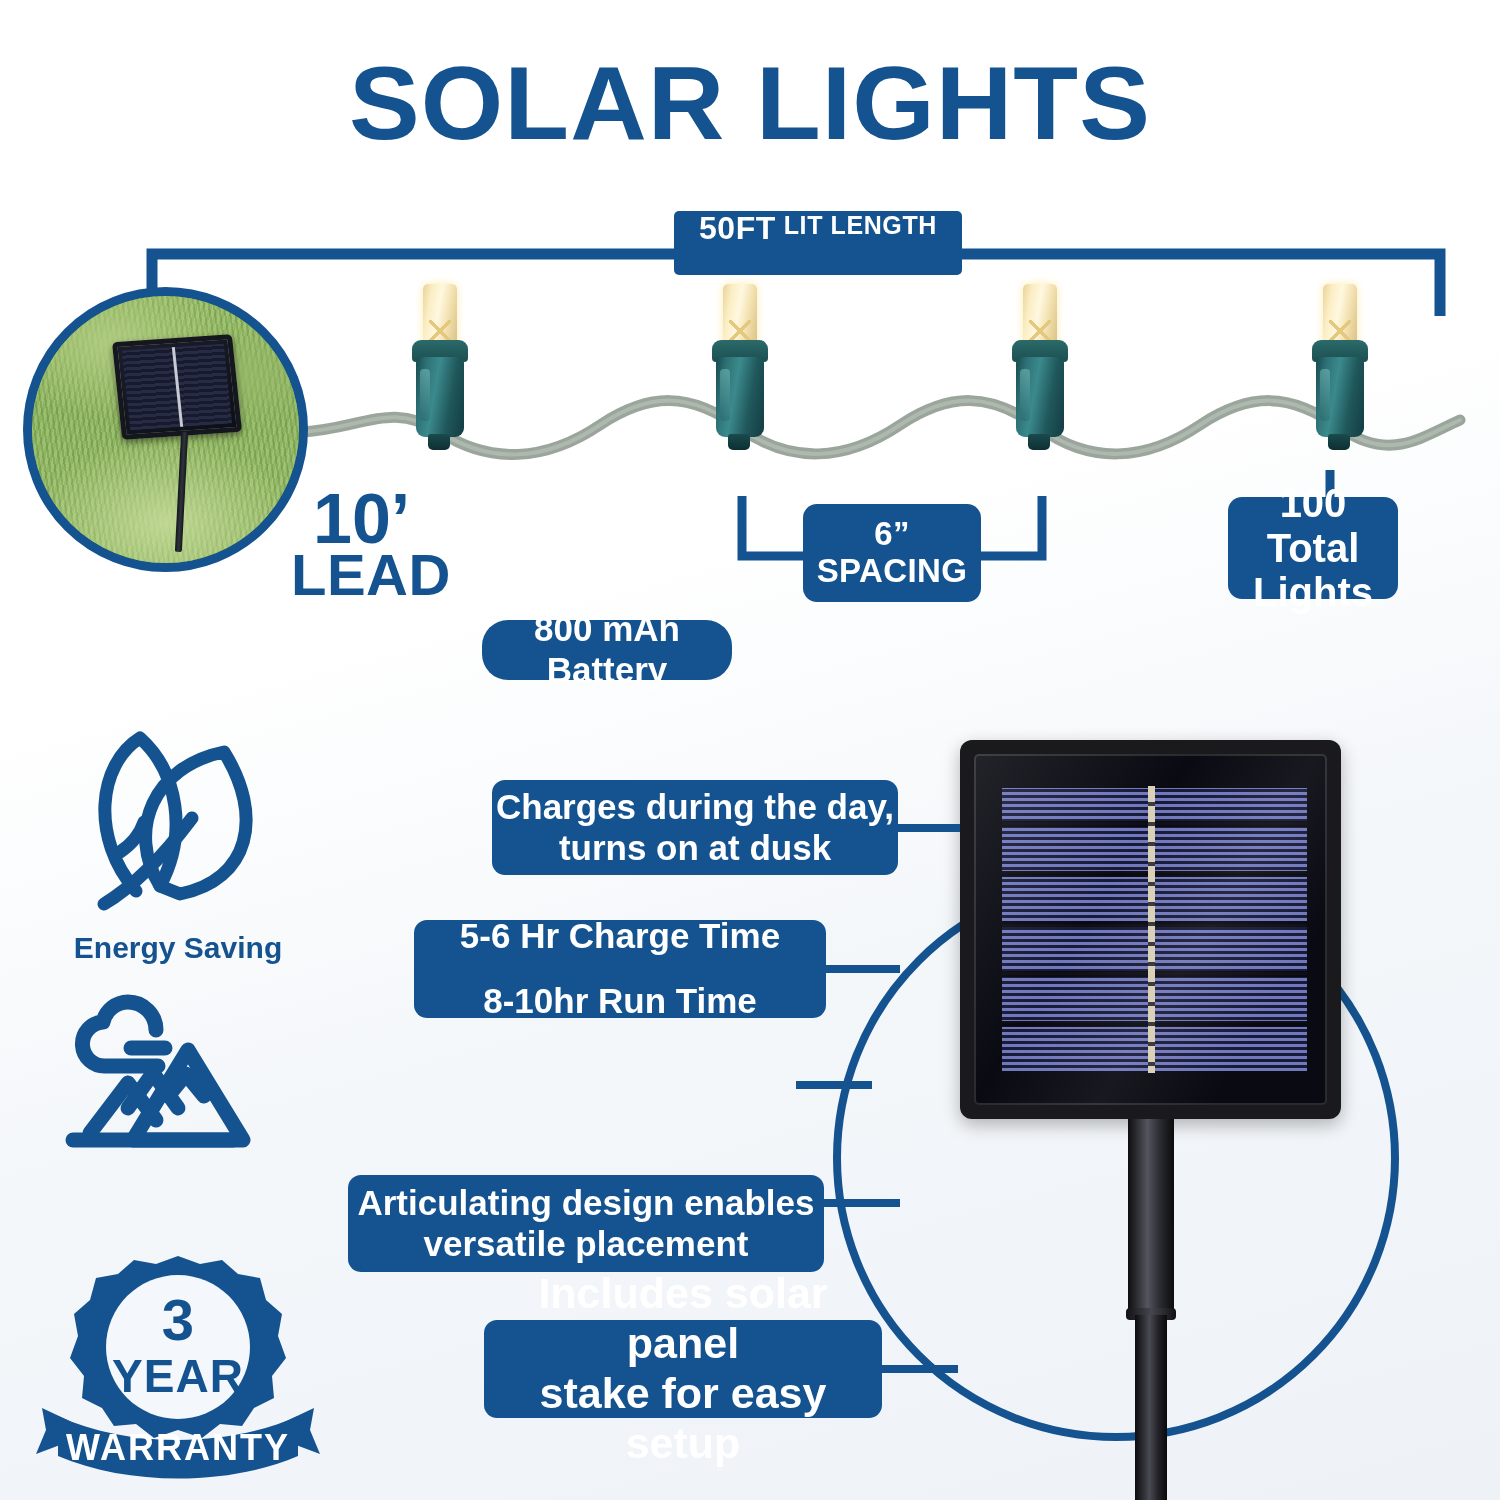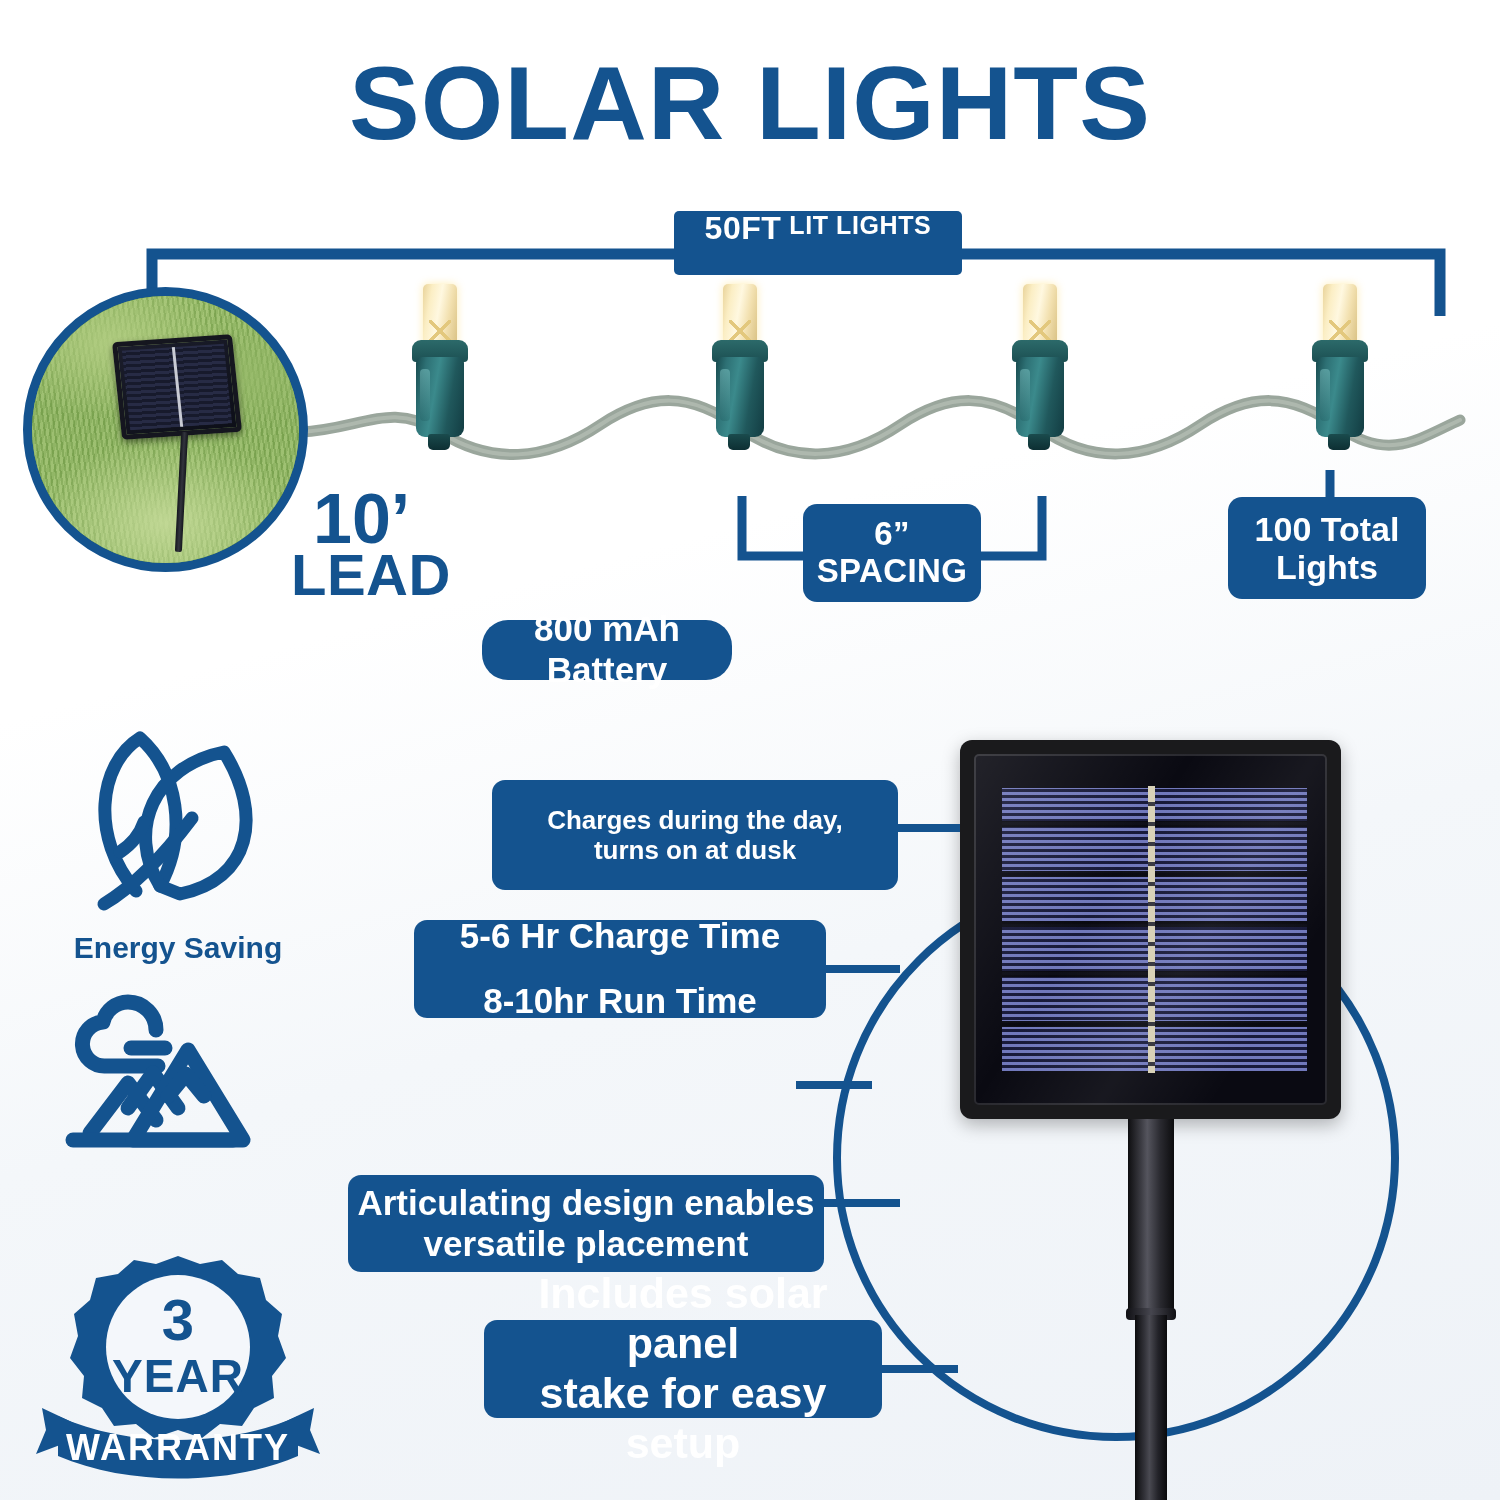--- a/index.html
+++ b/index.html
@@ -54,24 +54,24 @@
   #pill-lit .small { font-size: 25px; font-weight: 700; letter-spacing: 0.6px; margin-left: 8px;}
 
   #pill-spacing {
     left: 803px; top: 504px; width: 178px; height: 98px;
     border-radius: 14px;
     flex-direction: column;
     font-size: 33px; font-weight: 700; letter-spacing: 0.4px;
   }
 
   #pill-total {
-    left: 1228px; top: 497px; width: 198px; height: 102px;
+    left: 1228px; top: 497px; width: 170px; height: 102px;
     border-radius: 14px;
     flex-direction: column;
-    font-size: 34px; font-weight: 700;
+    font-size: 40px; font-weight: 700;
   }
 
   .lead-text {
     position: absolute;
     color: #14538f;
     font-weight: 700;
     line-height: 0.92;
     z-index: 6;
     text-align: left;
   }
@@ -187,21 +187,21 @@
     background: #14538f;
     color: #fff;
     border-radius: 13px;
     display: flex; flex-direction: column;
     align-items: center; justify-content: center;
     text-align: center;
     line-height: 1.16;
     font-weight: 700;
     z-index: 8;
   }
-  #co-1 { left: 492px; top: 160px; width: 406px; height: 110px; font-size: 26px; }
+  #co-1 { left: 492px; top: 160px; width: 406px; height: 95px; font-size: 35px; }
   #co-2 { left: 414px; top: 300px; width: 412px; height: 98px; font-size: 35px; gap: 24px; }
   #co-3 { left: 482px; top: 1055px - 620px; width: 250px; height: 60px; font-size: 35px; border-radius: 26px; }
   #co-4 { left: 348px; top: 555px; width: 476px; height: 97px; font-size: 35px; }
   #co-5 { left: 484px; top: 700px; width: 398px; height: 98px; font-size: 43px; }
 
   .big-circle {
     position: absolute;
     left: 833px; top: 255px;
     width: 566px; height: 566px;
     border: 8px solid #14538f;
@@ -324,21 +324,21 @@
     </div>
 
     <div class="grass-circle">
       <div class="grass-bg"></div>
       <div class="mini-panel"></div>
       <div class="mini-stake"></div>
     </div>
 
     <div class="pill" id="pill-lit">
       <span class="big">50FT</span>
-      <span class="small">LIT LIGHTS</span>
+      <span class="small">LIT LENGTH</span>
     </div>
 
     <div class="lead-text" id="lead-10">10’</div>
     <div class="lead-text" id="lead-word">LEAD</div>
 
     <div class="pill" id="pill-spacing">
       <span>6”</span>
       <span>SPACING</span>
     </div>
 

